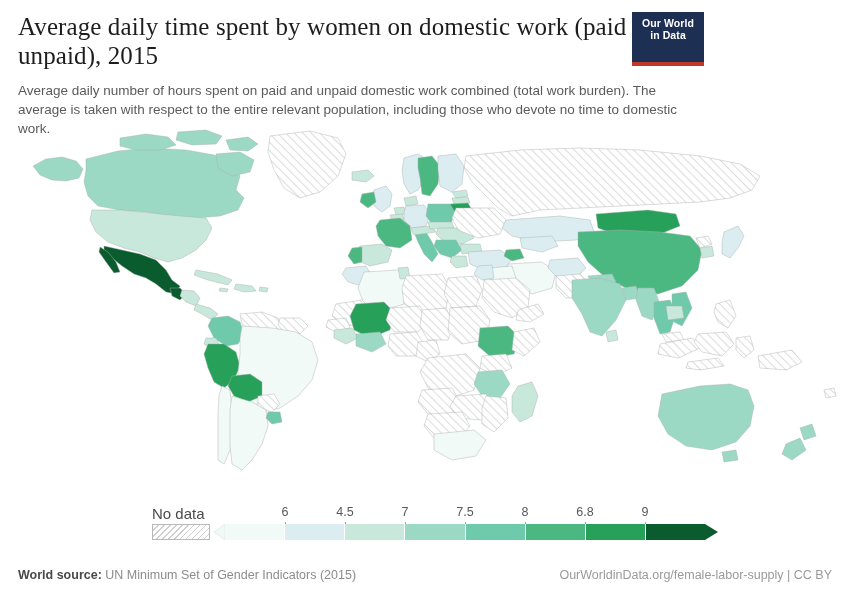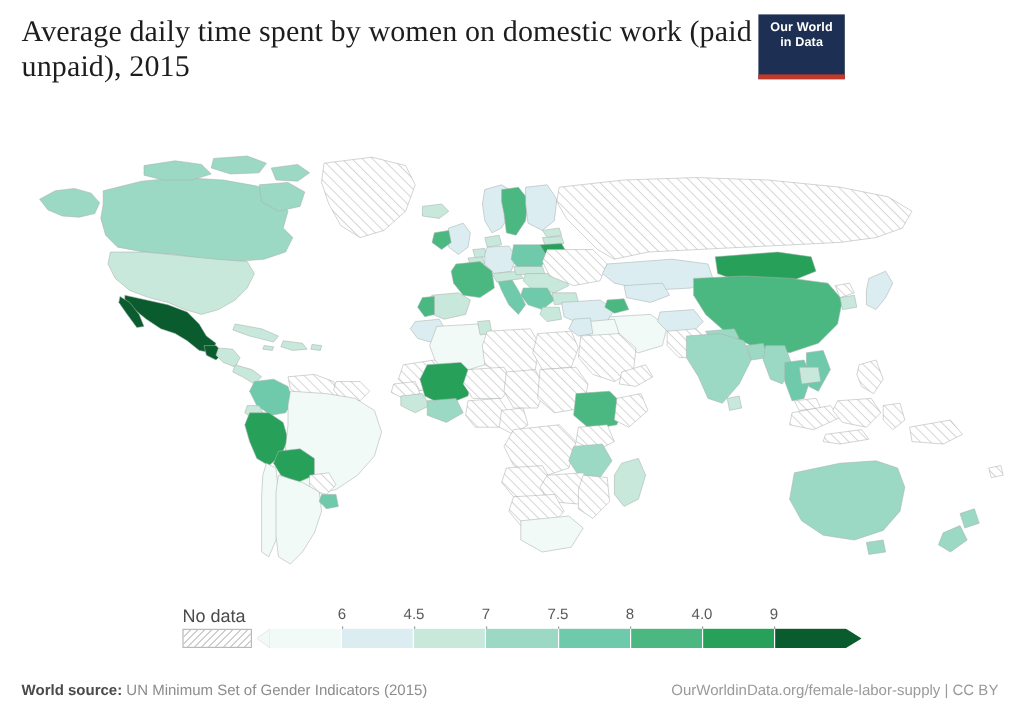--- a/index.html
+++ b/index.html
@@ -89,20 +89,21 @@
   .src b{color:#4a4a4a;font-weight:700;}
   .lic{font-size:12.5px;color:#9a9a9a;}
 </style>
 </head>
 <body>
 
 <div class="page">
 
   <div class="header">
     <h1 class="title">Average daily time spent by women on domestic work (paid and unpaid), 2015</h1>
+    <p class="subtitle">Average daily number of hours spent on paid and unpaid domestic work combined (total work burden). The average is taken with respect to the entire relevant population, including those who devote no time to domestic work.</p>
   </div>
 
   <div class="logo">
     <span>Our World</span>
     <span>in Data</span>
   </div>
 
   <div class="mapwrap">
     <svg viewBox="0 0 850 372" xmlns="http://www.w3.org/2000/svg">
       <defs>
@@ -240,21 +241,21 @@
   <div class="legend">
     <div class="nodata-label">No data</div>
     <div class="nodata-swatch"></div>
 
     <div class="ticks">
         <span style="left: 60px;">6</span>
         <span style="left: 120px;">4.5</span>
         <span style="left: 180px;">7</span>
         <span style="left: 240px;">7.5</span>
         <span style="left: 300px;">8</span>
-        <span style="left: 360px;">4.0</span>
+        <span style="left: 360px;">6.8</span>
         <span style="left: 420px;">9</span>
       </div>
     <div class="tickmarks">
         <u style="left: 60px;"></u>
         <u style="left: 120px;"></u>
         <u style="left: 180px;"></u>
         <u style="left: 240px;"></u>
         <u style="left: 300px;"></u>
         <u style="left: 360px;"></u>
         <u style="left: 420px;"></u>

